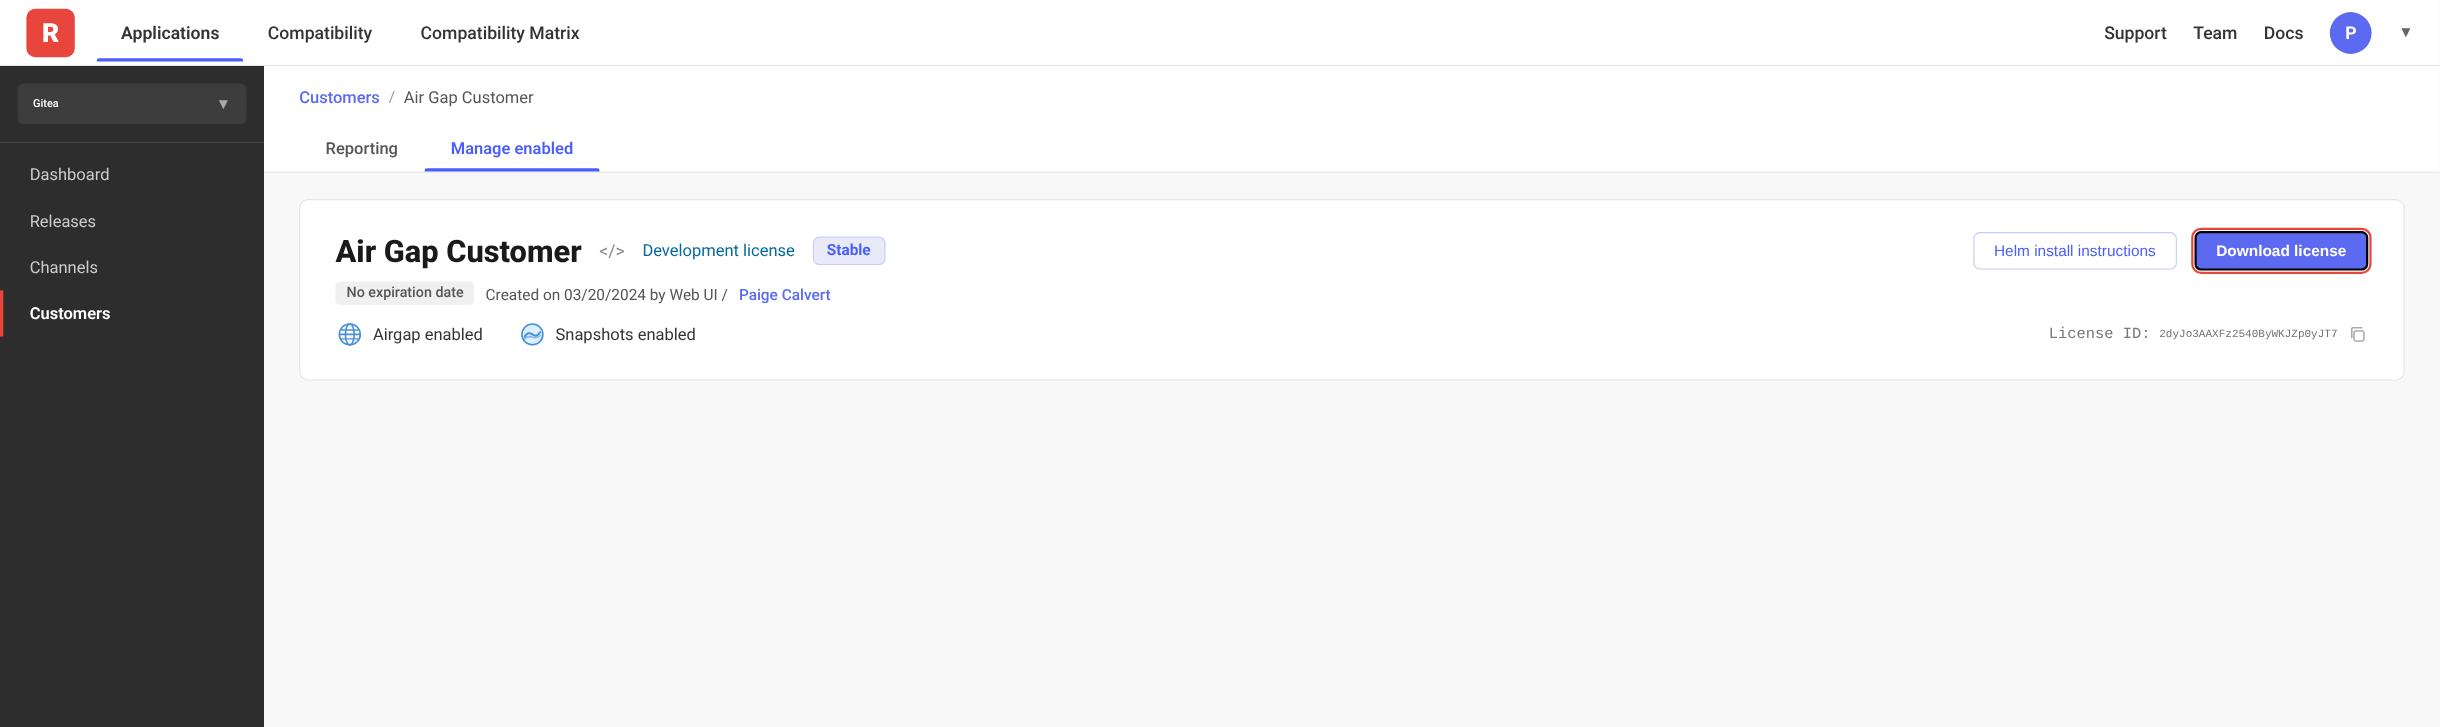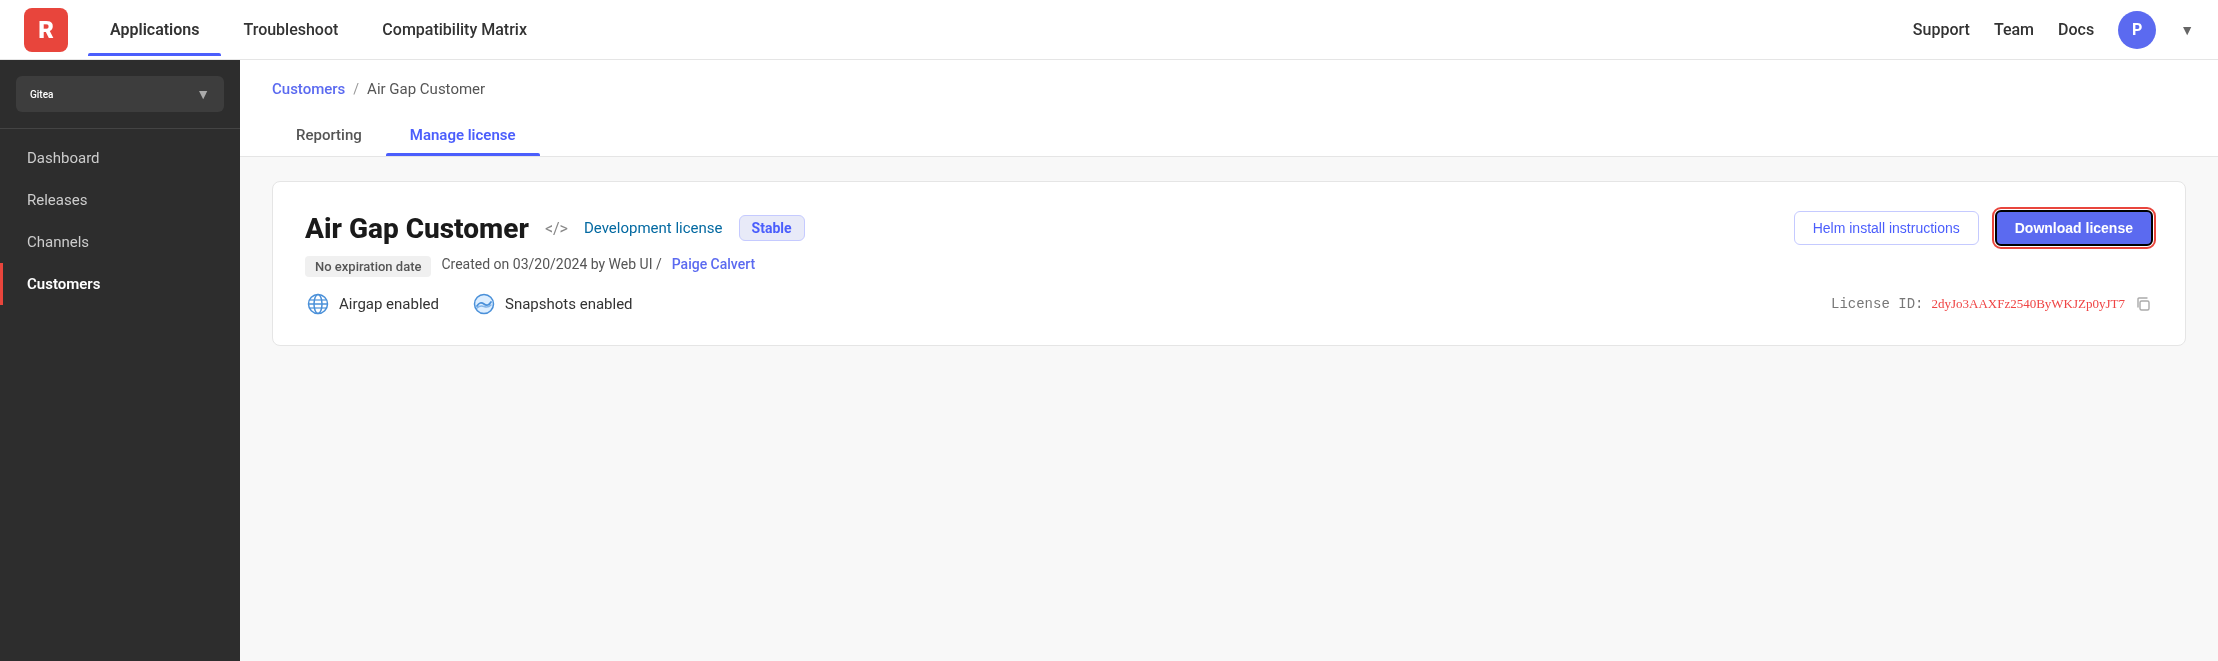--- a/index.html
+++ b/index.html
@@ -270,21 +270,21 @@
       border-radius: 6px;
       padding: 8px 18px;
       font-size: 14px;
       font-weight: 600;
       cursor: pointer;
       outline: 2px solid #e8453c;
       outline-offset: 1px;
     }
     .card-meta-row {
       display: flex;
-      align-items: flex-start;
+      align-items: flex-end;
       gap: 10px;
       margin-top: 10px;
       font-size: 14px;
       color: #555;
     }
     .no-expiry-badge {
       background: #f0f0f0;
       color: #555;
       border-radius: 4px;
       padding: 3px 10px;
@@ -323,23 +323,23 @@
       gap: 8px;
       font-size: 14px;
       color: #555;
     }
     .license-id-label {
       font-weight: 500;
       color: #777;
       font-family: Liberation Mono, monospace;
     }
     .license-id-value {
-      color: #ef4444;
-      font-family: Liberation Serif, serif;
-      font-size: 13px;
+      color: #737373;
+      font-family: Liberation Mono, monospace;
+      font-size: 10px;
     }
     .copy-icon {
       width: 20px;
       height: 20px;
       display: flex;
       align-items: center;
       justify-content: center;
       cursor: pointer;
       color: #aaa;
     }
@@ -350,21 +350,21 @@
 <nav class="top-nav">
   <div class="logo-box">
     <span>R</span>
   </div>
 
   <div class="nav-links">
     <div class="nav-link active">
       <span>Applications</span>
     </div>
     <div class="nav-link">
-      <span>Troubleshoot</span>
+      <span>Compatibility</span>
     </div>
     <div class="nav-link">
       <span>Compatibility Matrix</span>
     </div>
   </div>
 
   <div class="nav-right">
     <span class="nav-right-link">Support</span>
     <span class="nav-right-link">Team</span>
     <span class="nav-right-link">Docs</span>
@@ -404,21 +404,21 @@
         <span class="breadcrumb-link">Customers</span>
         <span class="breadcrumb-sep">/</span>
         <span class="breadcrumb-current">Air Gap Customer</span>
       </div>
 
       <div class="tabs">
         <div class="tab">
           <span>Reporting</span>
         </div>
         <div class="tab active">
-          <span>Manage license</span>
+          <span>Manage enabled</span>
         </div>
       </div>
     </div>
 
     <div class="card-area">
       <div class="customer-card">
 
         <div class="card-header-row">
           <span class="customer-name">Air Gap Customer</span>
 

